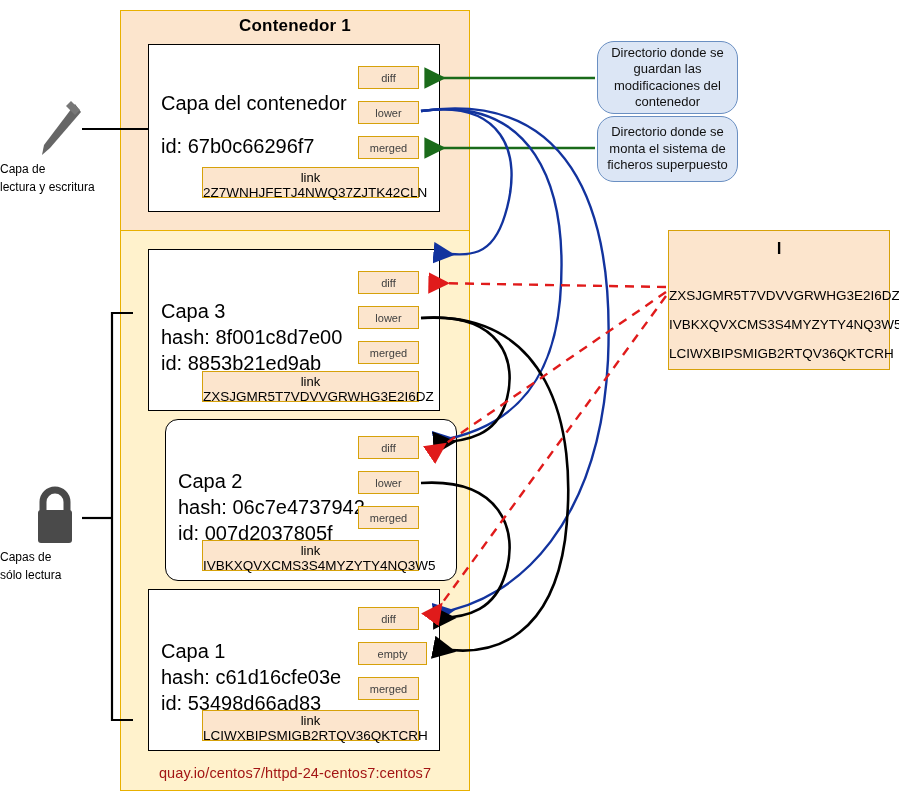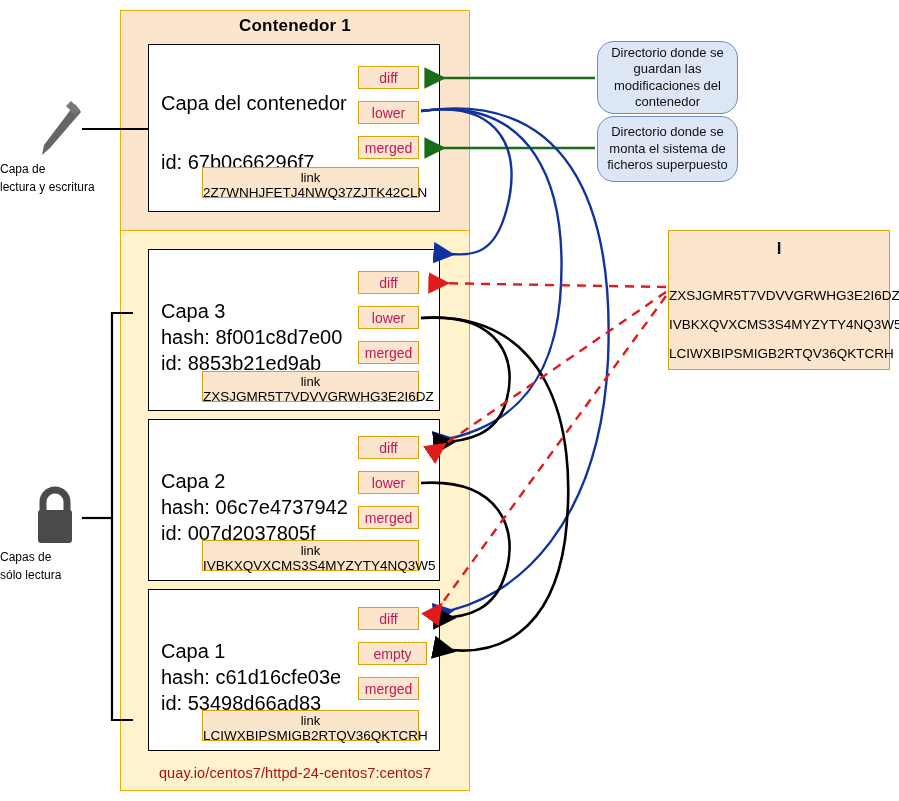--- a/index.html
+++ b/index.html
@@ -19,21 +19,21 @@
               font-family:Liberation Sans, sans-serif;
               font-size:14.5px;color:#a31515;letter-spacing:.1px;}
 
   
   .card{position:absolute;background:#ffffff;border:1.8px solid #000;box-sizing:border-box;}
   .card .ltext{position:absolute;left:12px;font-size:20px;line-height:26px;white-space:pre;}
 
   
   .obox{position:absolute;background:#fce5cd;border:1.5px solid #d6a10a;
         box-sizing:border-box;display:flex;align-items:center;justify-content:center;
-        font-size:14px;color:#be185d;}
+        font-size:11px;color:#404040;}
   .linkbox{position:absolute;background:#fce5cd;border:1.5px solid #d6a10a;
            box-sizing:border-box;text-align:center;font-size:13px;line-height:15px;
            padding-top:2px;}
   .linkbox .lt{display:block;}
   .linkbox .lv{display:block;font-size:13.5px;}
 
   
   .ibox{position:absolute;left:668px;top:230px;width:222px;height:140px;
         background:#fce5cd;border:1.5px solid #d6a10a;box-sizing:border-box;}
   .ibox .ititle{position:absolute;left:0;top:8px;width:100%;text-align:center;
@@ -54,21 +54,21 @@
 <body>
 
 <div class="stage">
 
   <div class="cont-top"></div>
   <div class="cont-bot"></div>
   <div class="cont-title">Contenedor 1</div>
 
   <div class="card" style="left:148px;top:44px;width:292px;height:168px;">
     <div class="ltext" style="top:45px;">Capa del contenedor</div>
-    <div class="ltext" style="top:88px;margin-top:16px;">id: 67b0c66296f7</div>
+    <div class="ltext" style="top:88px;">id: 67b0c66296f7</div>
   </div>
   <div class="obox" style="left:358px;top:66px;width:61px;height:23px;">diff</div>
   <div class="obox" style="left:358px;top:101px;width:61px;height:23px;">lower</div>
   <div class="obox" style="left:358px;top:136px;width:61px;height:23px;">merged</div>
   <div class="linkbox" style="left:202px;top:167px;width:217px;height:31px;">
     <span class="lt">link</span>
     <span class="lv">2Z7WNHJFETJ4NWQ37ZJTK42CLN</span>
   </div>
 
   <div class="card" style="left:148px;top:249px;width:292px;height:162px;">
@@ -77,21 +77,21 @@
     <div class="ltext" style="top:100px;">id: 8853b21ed9ab</div>
   </div>
   <div class="obox" style="left:358px;top:271px;width:61px;height:23px;">diff</div>
   <div class="obox" style="left:358px;top:306px;width:61px;height:23px;">lower</div>
   <div class="obox" style="left:358px;top:341px;width:61px;height:23px;">merged</div>
   <div class="linkbox" style="left:202px;top:371px;width:217px;height:31px;">
     <span class="lt">link</span>
     <span class="lv">ZXSJGMR5T7VDVVGRWHG3E2I6DZ</span>
   </div>
 
-  <div class="card" style="left:148px;top:419px;width:292px;height:162px;">
+  <div class="card" style="left:165px;top:419px;width:292px;height:162px;border-radius:13px;">
     <div class="ltext" style="top:48px;">Capa 2</div>
     <div class="ltext" style="top:74px;">hash: 06c7e4737942</div>
     <div class="ltext" style="top:100px;">id: 007d2037805f</div>
   </div>
   <div class="obox" style="left:358px;top:436px;width:61px;height:23px;">diff</div>
   <div class="obox" style="left:358px;top:471px;width:61px;height:23px;">lower</div>
   <div class="obox" style="left:358px;top:506px;width:61px;height:23px;">merged</div>
   <div class="linkbox" style="left:202px;top:540px;width:217px;height:31px;">
     <span class="lt">link</span>
     <span class="lv">IVBKXQVXCMS3S4MYZYTY4NQ3W5</span>

